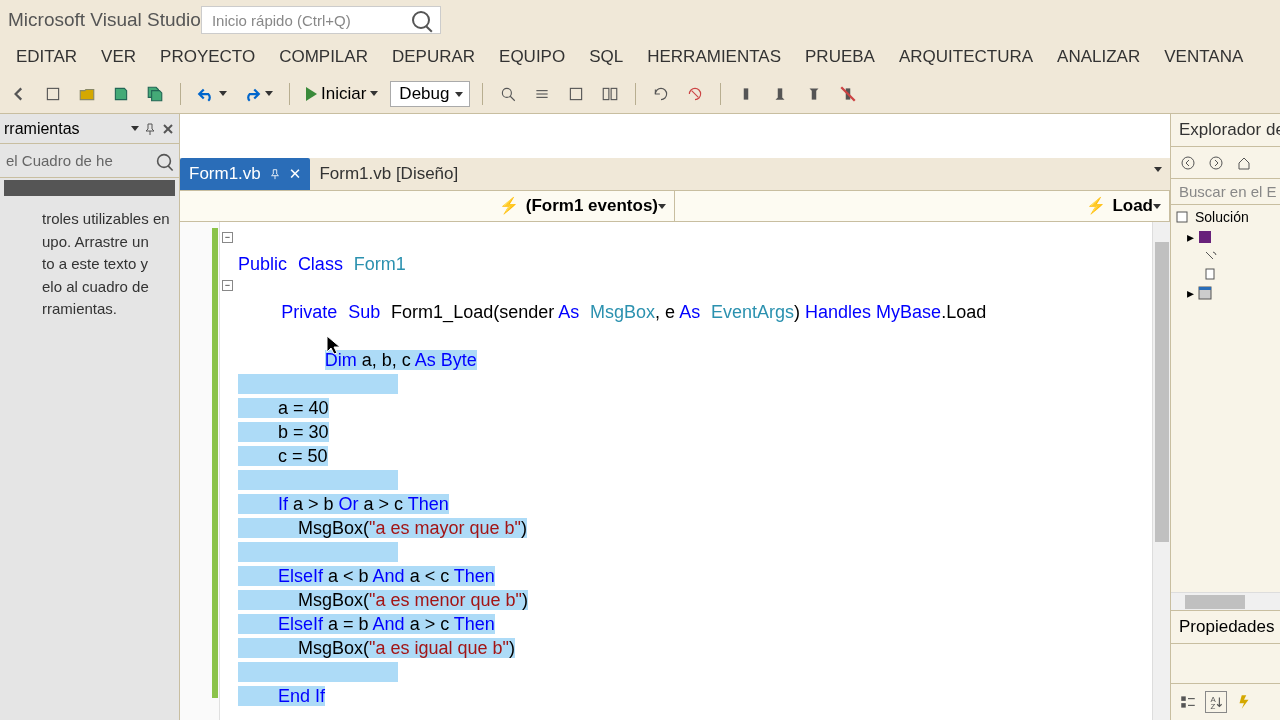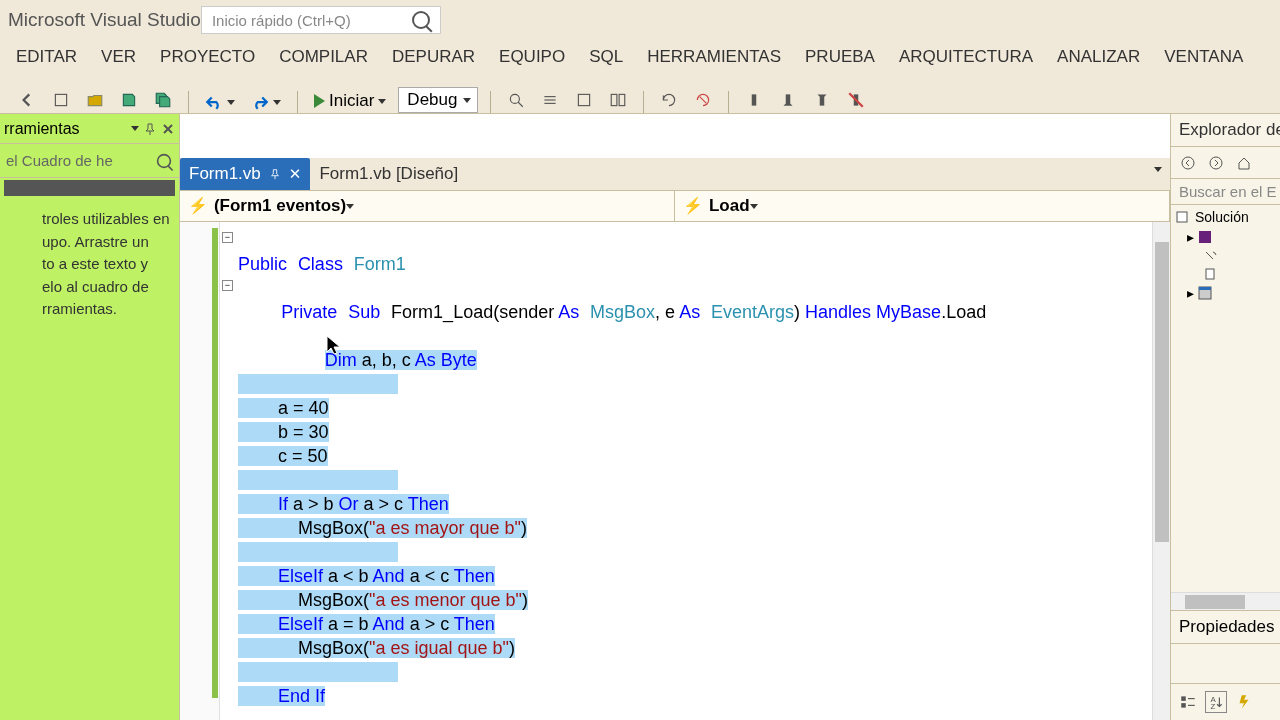--- a/index.html
+++ b/index.html
@@ -8,45 +8,45 @@
 .title-bar { height: 40px; background: #f0e8d8; display: flex; align-items: center; padding: 0 8px; justify-content: flex-start; }
 .title-text { font-size: 19px; color: #555; font-weight: 300; }
 .title-right { display: flex; align-items: center; gap: 8px; }
 .quick-search { background: #fff; border: 1px solid #ccc; padding: 4px 10px; width: 240px; font-size: 15px; color: #888; display: flex; align-items: center; justify-content: space-between; }
 .quick-search-icon { width: 18px; height: 18px; border: 2px solid #555; border-radius: 50%; position: relative; }
 .quick-search-icon::after { content: ''; position: absolute; width: 8px; height: 2px; background: #555; transform: rotate(45deg); bottom: -3px; right: -5px; }
 
 .menu-bar { height: 34px; background: #f0e8d8; display: flex; align-items: center; padding: 0 4px; gap: 0; }
 .menu-item { padding: 6px 12px; font-size: 17px; color: #333; cursor: pointer; white-space: nowrap; }
 
-.toolbar { height: 40px; background: #f0e8d8; border-bottom: 1px solid #c8bea0; display: flex; align-items: flex-end; padding: 0 14px; gap: 8px; }
+.toolbar { height: 40px; background: #f0e8d8; border-bottom: 1px solid #c8bea0; display: flex; align-items: center; padding: 0 6px; gap: 8px; }
 .tb-btn { width: 26px; height: 26px; display: flex; align-items: center; justify-content: center; cursor: pointer; }
 .tb-sep { width: 1px; height: 22px; background: #b8ae90; margin: 0 4px; }
 .tb-drop { display: flex; align-items: center; font-size: 17px; padding: 2px 4px; gap: 4px; }
 .chevron-down { width: 0; height: 0; border-left: 4px solid transparent; border-right: 4px solid transparent; border-top: 5px solid #333; }
 .config-select { border: 1px solid #aaa; padding: 2px 20px 2px 8px; font-size: 17px; background: #fff; position: relative; }
 .play-icon { width: 0; height: 0; border-top: 7px solid transparent; border-bottom: 7px solid transparent; border-left: 11px solid #3a8a3a; }
 
 .main-area { display: flex; height: calc(720px - 114px); }
 
-.left-panel { width: 180px; background: #bef264; border-right: 1px solid #c8bea0; display: flex; flex-direction: column; }
+.left-panel { width: 180px; background: #e5e5e5; border-right: 1px solid #c8bea0; display: flex; flex-direction: column; }
 .left-header { height: 30px; border-bottom: 1px solid #c8bea0; display: flex; align-items: center; justify-content: flex-end; padding: 0 4px; gap: 4px; }
 .left-search { height: 34px; border-bottom: 1px solid #c8bea0; display: flex; align-items: center; padding: 0 6px; justify-content: space-between; font-size: 15px; color: #666; }
 .left-band { height: 16px; background: #555; margin: 2px 4px; }
 .left-body { padding: 10px 6px; font-size: 15px; color: #333; line-height: 1.5; margin-left: 36px; }
 
 .editor-zone { flex: 1; display: flex; flex-direction: column; position: relative; }
 .tab-row { height: 32px; background: #f0e8d8; display: flex; align-items: flex-end; margin-top: 44px; }
 .tab { padding: 5px 8px; font-size: 17px; display: flex; align-items: center; gap: 8px; border: 1px solid transparent; }
 .tab.active { background: #2a6db8; color: #fff; border-radius: 2px 2px 0 0; }
 .tab.inactive { background: #f0e8d8; color: #333; }
 .tab-close { font-size: 15px; cursor: pointer; }
 
 .dropdown-row { height: 32px; display: flex; border-top: 1px solid #c8bea0; border-bottom: 1px solid #c8bea0; }
-.dd-half { flex: 1; display: flex; align-items: center; padding: 0 8px; font-size: 17px; font-weight: bold; border-right: 1px solid #c8bea0; justify-content: flex-start; background: #fdfbf2; }
+.dd-half { flex: 1; display: flex; align-items: center; padding: 0 8px; font-size: 17px; font-weight: bold; border-right: 1px solid #c8bea0; justify-content: flex-end; background: #fdfbf2; }
 .bolt-icon { color: #d4a800; font-size: 16px; margin-right: 6px; }
 
 .code-area { flex: 1; position: relative; background: #fff; overflow: hidden; }
 .gutter { position: absolute; left: 0; top: 0; width: 40px; height: 100%; background: #fafafa; border-right: 1px solid #e0e0e0; }
 .change-mark { position: absolute; left: 32px; width: 6px; background: #8bc34a; }
 .fold-box { position: absolute; left: 42px; width: 11px; height: 11px; border: 1px solid #888; background: #fff; font-size: 9px; text-align: center; line-height: 9px; cursor: pointer; }
 .code-content { position: absolute; left: 58px; top: 6px; font-family: Consolas, monospace; font-size: 18px; line-height: 24px; white-space: pre; }
 .kw { color: #0000ff; }
 .typ { color: #2b91af; }
 .str { color: #a31515; }

